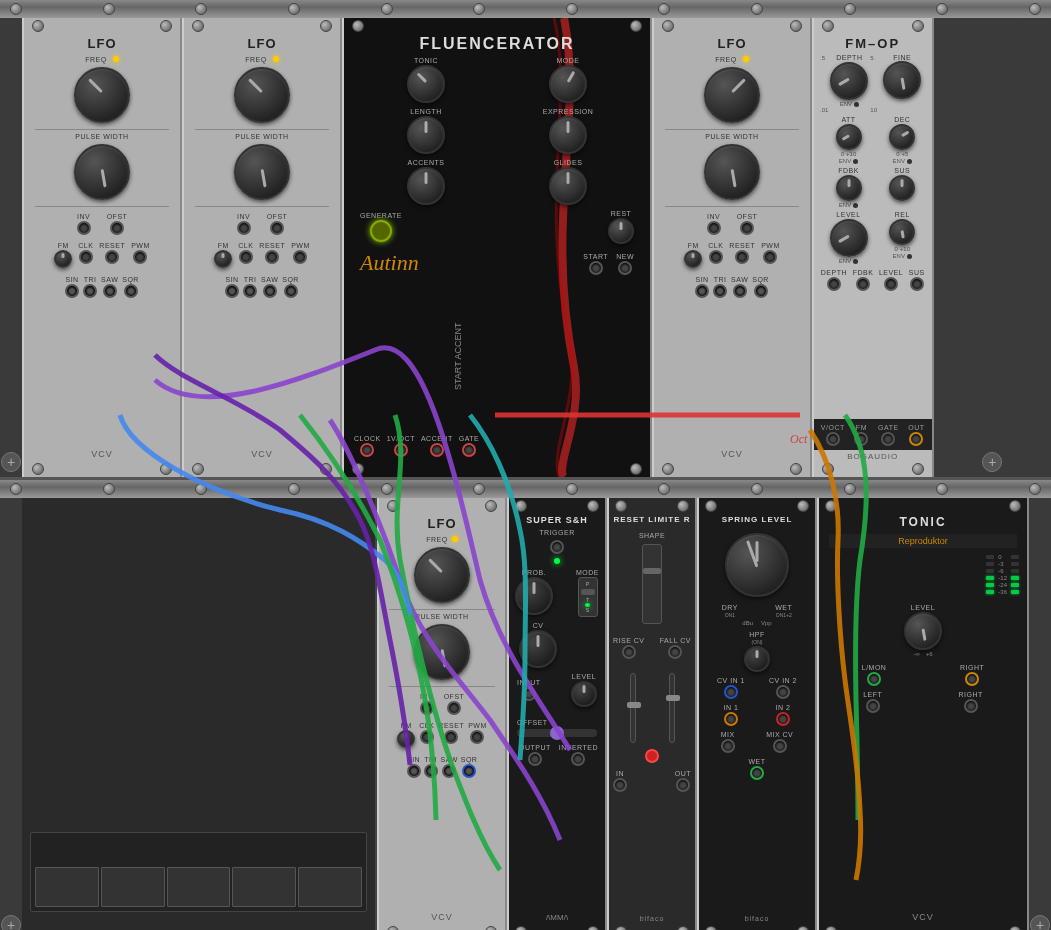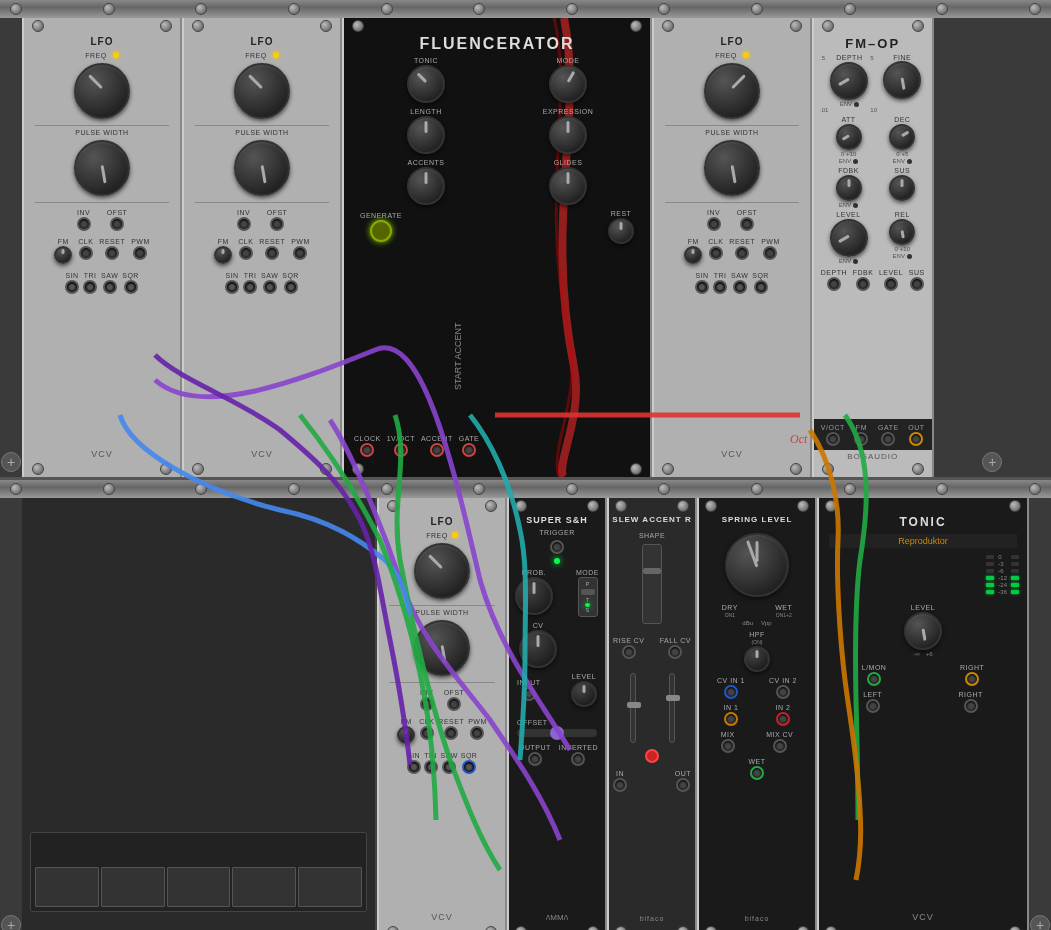--- a/index.html
+++ b/index.html
@@ -46,21 +46,21 @@
       background: #b0b0b0;
       border-right: 2px solid #888;
       border-left: 2px solid #ccc;
       position: relative;
       display: flex;
       flex-direction: column;
       align-items: center;
     }
 
     .module-title {
-      font-size: 10px;
+      font-size: 13px;
       font-weight: bold;
       text-align: center;
       padding: 4px 0 2px;
       letter-spacing: 1px;
       color: #222;
     }
 
     
     .knob {
       border-radius: 50%;
@@ -484,20 +484,33 @@
         <div class="panel-col">
           <span class="knob-label knob-label-light">GENERATE</span>
           <div style="width:22px; height:22px; border-radius:50%; background:#556600; border:2px solid #88aa00; box-shadow: 0 0 6px #88cc00;"></div>
         </div>
         <div class="panel-col">
           <span class="knob-label knob-label-light">REST</span>
           <div class="knob knob-small"></div>
         </div>
       </div>
 
+      <div style="display:flex; align-items:center; justify-content:space-between; width:100%; padding: 2px 16px; position:relative; z-index:2;">
+        <div class="autumn-text">Autinn</div>
+        <div style="display:flex; gap:8px;">
+          <div class="panel-col">
+            <span class="knob-label knob-label-light">START</span>
+            <div class="jack"></div>
+          </div>
+          <div class="panel-col">
+            <span class="knob-label knob-label-light">NEW</span>
+            <div class="jack"></div>
+          </div>
+        </div>
+      </div>
 
       <div style="display:flex; gap:6px; width:100%; padding: 6px 10px; position:relative; z-index:2; margin-top: auto;">
         <div class="panel-col">
           <span class="knob-label knob-label-light">CLOCK</span>
           <div class="jack" style="border-color: #cc4444;"></div>
         </div>
         <div class="panel-col">
           <span class="knob-label knob-label-light">1V/OCT</span>
           <div class="jack" style="border-color: #cc4444;"></div>
         </div>
@@ -916,21 +929,21 @@
         <div class="screw"></div>
         <div class="screw"></div>
       </div>
     </div>
 
     <div class="module" style="width:90px; background:#2a2a2a; color:#ccc;">
       <div style="display:flex; justify-content:space-between; width:100%; padding: 2px 6px 0;">
         <div class="screw"></div>
         <div class="screw"></div>
       </div>
-      <div style="font-size:8px; font-weight:bold; color:#ddd; text-align:center; margin:3px 0; letter-spacing:1px;">SLEW ACCENT R</div>
+      <div style="font-size:8px; font-weight:bold; color:#ddd; text-align:center; margin:3px 0; letter-spacing:1px;">RESET LIMITE R</div>
 
       <div class="panel-col" style="width:100%; padding:4px;">
 
         <span class="knob-label knob-label-light">SHAPE</span>
         <div style="width:20px; height:80px; background:#333; border-radius:3px; border:1px solid #555; position:relative; margin:4px auto;">
           <div style="position:absolute; width:18px; height:6px; background:#666; left:0; top:30%; border-radius:2px;"></div>
         </div>
       </div>
 
       <div style="padding:4px; width:100%; display:flex; flex-direction:column; gap:4px;">

